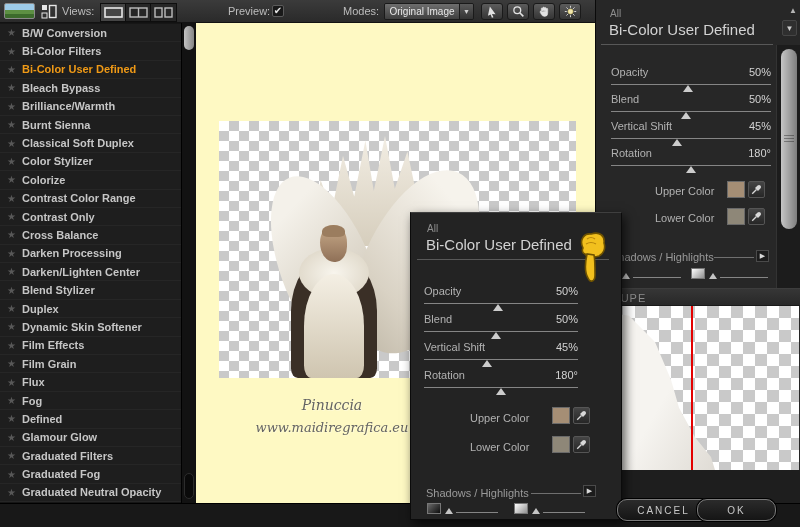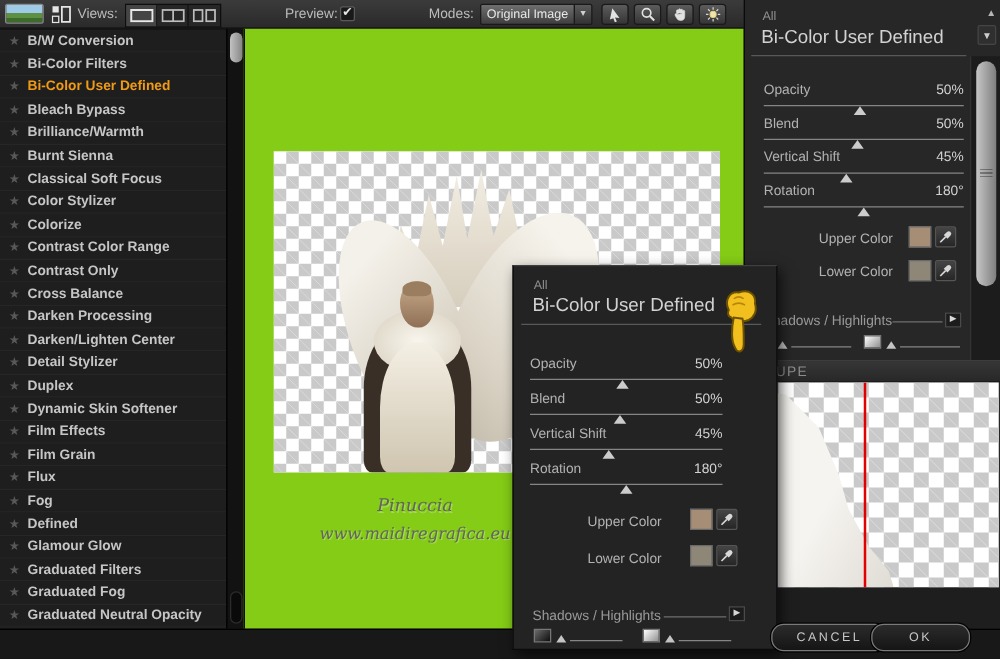--- a/index.html
+++ b/index.html
@@ -45,21 +45,21 @@
   .fl-star { color:#585858; font-size:10px; width:15px; }
   .fl-label { color:#c6c6c6; font-size:11px; font-weight:bold; white-space:nowrap; }
   .list-scroll { position:absolute; right:0; top:0; width:14px; height:480px;
     background:#121212; border-left:1px solid #000; }
   .list-thumb { position:absolute; left:2px; top:3px; width:10px; height:24px; border-radius:5px;
     background:linear-gradient(90deg,#c2c2c2,#858585); }
   .list-cap { position:absolute; left:2px; bottom:4px; width:10px; height:26px; border-radius:5px;
     background:#0a0a0a; border:1px solid #2c2c2c; }
   
   #preview-area { position:absolute; left:195px; top:23px; width:400px; height:480px;
-    background:#84cc16; border-left:1px solid #101010; }
+    background:#fef9c3; border-left:1px solid #101010; }
   .checker { background-color:#fff;
     background-image:linear-gradient(45deg,#c9c9c9 25%,transparent 25%,transparent 75%,#c9c9c9 75%),
                      linear-gradient(45deg,#c9c9c9 25%,transparent 25%,transparent 75%,#c9c9c9 75%);
     background-size:20px 20px; background-position:0 0,10px 10px; }
   #preview-image { position:absolute; left:23px; top:98px; width:357px; height:257px; overflow:hidden; }
   .figure { position:absolute; left:52px; top:15px; width:250px; height:242px; }
   .spikes { position:absolute; left:30px; top:0; width:140px; height:110px;
     background:linear-gradient(#f2ede3,#d6cebd);
     clip-path:polygon(6% 100%,14% 40%,22% 68%,30% 18%,38% 55%,46% 4%,52% 50%,60% 0%,67% 48%,76% 14%,84% 62%,94% 100%); }
   .wing-l { position:absolute; left:8px; top:35px; width:90px; height:185px;
@@ -247,21 +247,21 @@
         <div class="fl-item">
     <span class="fl-star">★</span>
     <span class="fl-label">Brilliance/Warmth</span>
   </div>
         <div class="fl-item">
     <span class="fl-star">★</span>
     <span class="fl-label">Burnt Sienna</span>
   </div>
         <div class="fl-item">
     <span class="fl-star">★</span>
-    <span class="fl-label">Classical Soft Focus</span>
+    <span class="fl-label">Classical Soft Duplex</span>
   </div>
         <div class="fl-item">
     <span class="fl-star">★</span>
     <span class="fl-label">Color Stylizer</span>
   </div>
         <div class="fl-item">
     <span class="fl-star">★</span>
     <span class="fl-label">Colorize</span>
   </div>
         <div class="fl-item">
@@ -279,21 +279,21 @@
         <div class="fl-item">
     <span class="fl-star">★</span>
     <span class="fl-label">Darken Processing</span>
   </div>
         <div class="fl-item">
     <span class="fl-star">★</span>
     <span class="fl-label">Darken/Lighten Center</span>
   </div>
         <div class="fl-item">
     <span class="fl-star">★</span>
-    <span class="fl-label">Detail Stylizer</span>
+    <span class="fl-label">Blend Stylizer</span>
   </div>
         <div class="fl-item">
     <span class="fl-star">★</span>
     <span class="fl-label">Duplex</span>
   </div>
         <div class="fl-item">
     <span class="fl-star">★</span>
     <span class="fl-label">Dynamic Skin Softener</span>
   </div>
         <div class="fl-item">

